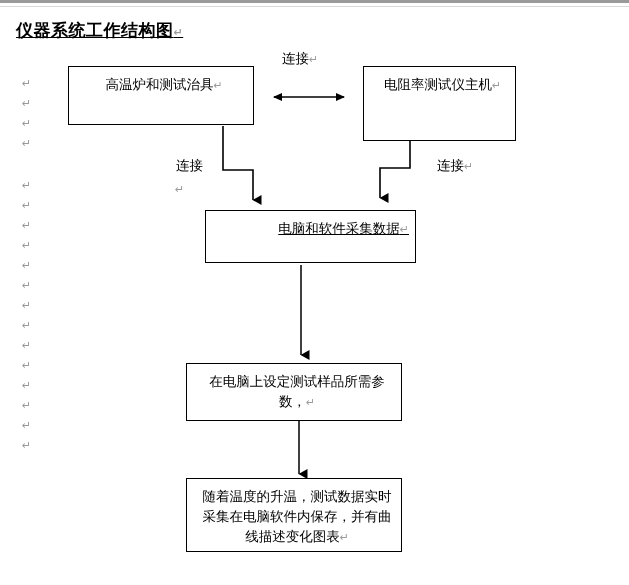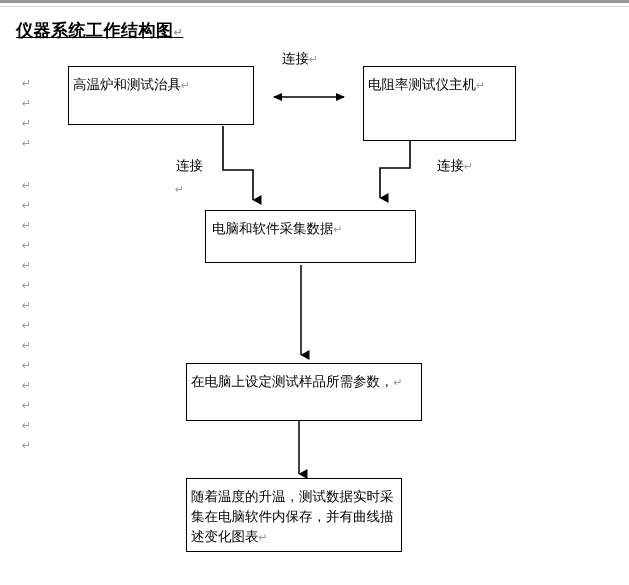--- a/index.html
+++ b/index.html
@@ -60,33 +60,34 @@
 
   
   .flow-box {
     position: absolute;
     box-sizing: border-box;
     border: 1.5px solid #000000;
     background: #ffffff;
   }
   .flow-box .box-text {
     position: absolute;
-    left: 4px;
+    left: 12px;
     right: 6px;
     top: 7px;
     font-family: "DejaVu Sans", "Liberation Sans", sans-serif;
     font-size: 13.5px;
     color: #000000;
     line-height: 20px;
-    text-align: left;
+    text-align: center;
   }
   .flow-box.center .box-text {
-    text-align: left;
+    text-align: right;
     left: 6px;
     right: 6px;
+    text-decoration: underline;
   }
   .box-text .pmark {
     color: #9b9b9b;
     font-size: 11px;
   }
 
   
   .conn-label {
     position: absolute;
     font-family: "DejaVu Sans", "Liberation Sans", sans-serif;
@@ -159,21 +160,21 @@
   </div>
 
   <div class="flow-box" style="left:363px; top:66px; width:153px; height:75px;">
     <div class="box-text"><span>电阻率测试仪主机</span><span class="pmark">↵</span></div>
   </div>
 
   <div class="flow-box center" style="left:205px; top:210px; width:211px; height:53px;">
     <div class="box-text"><span>电脑和软件采集数据</span><span class="pmark">↵</span></div>
   </div>
 
-  <div class="flow-box" style="left:186px; top:363px; width:236px; height:58px;">
+  <div class="flow-box" style="left:186px; top:363px; width:216px; height:58px;">
     <div class="box-text"><span>在电脑上设定测试样品所需参数，</span><span class="pmark">↵</span></div>
   </div>
 
   <div class="flow-box" style="left:186px; top:478px; width:216px; height:74px;">
     <div class="box-text"><span>随着温度的升温，测试数据实时采集在电脑软件内保存，并有曲线描述变化图表</span><span class="pmark">↵</span></div>
   </div>
 
   <div class="conn-label" style="left:282px; top:50px;"><span>连接</span><span class="pmark">↵</span></div>
 
   <div class="conn-label" style="left:176px; top:157px;"><span>连接</span><span class="pmark"></span></div>

